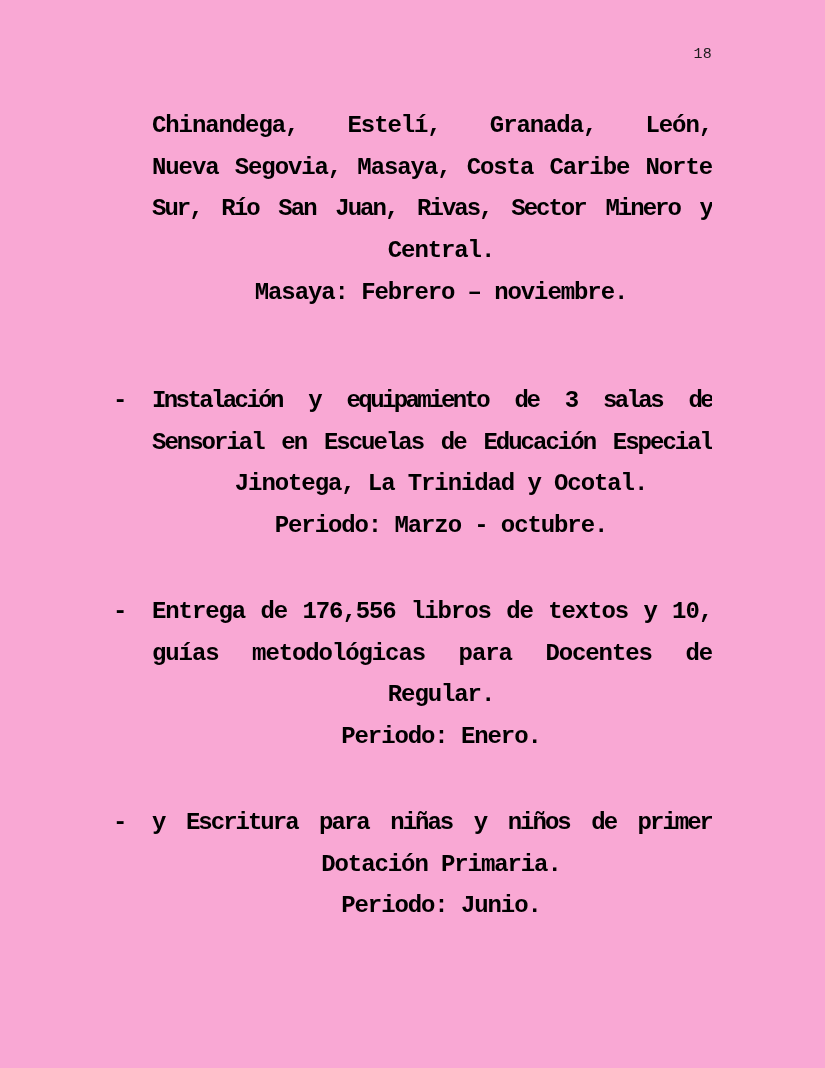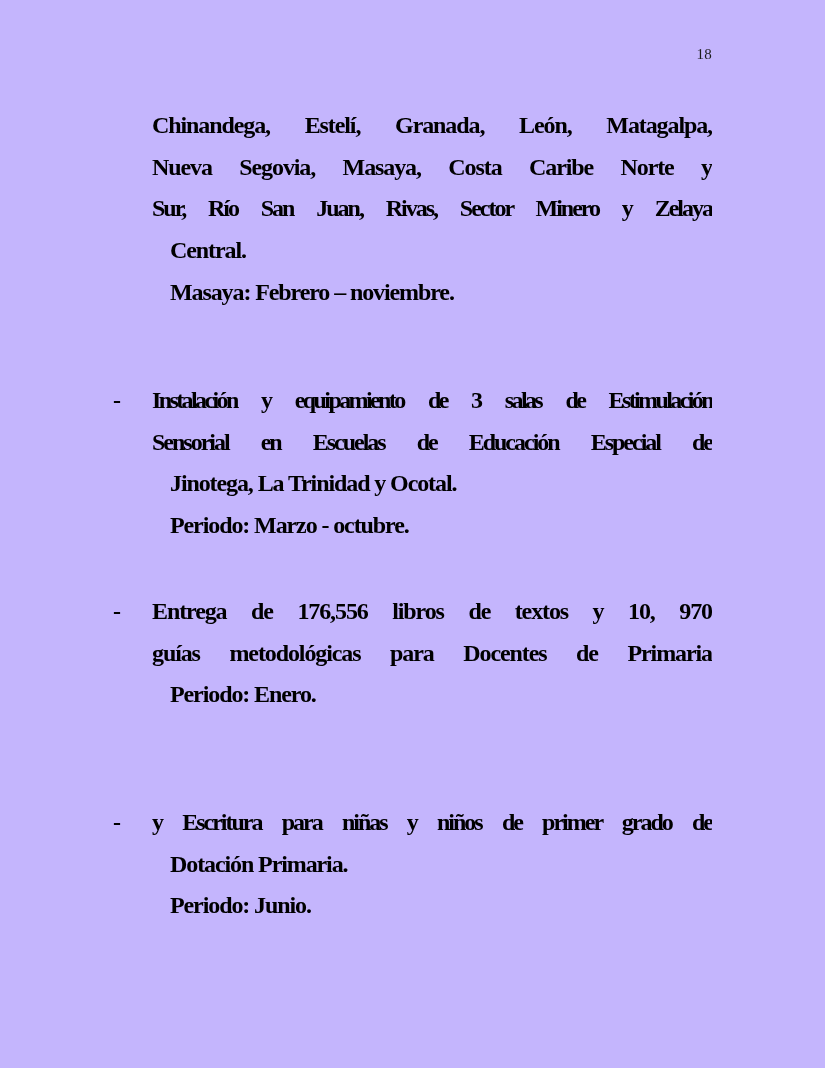--- a/index.html
+++ b/index.html
@@ -1,22 +1,22 @@
 <!DOCTYPE html>
 <html><head>
 <meta charset="utf-8">
 <style>
   html,body{margin:0;padding:0;background:#e9e9e9;}
   .page{
     position:relative;
     width:825px;
     height:1068px;
-    background:#c4b5fd;
+    background:#f9a8d4;
     overflow:hidden;
-    font-family:Liberation Serif, serif;
+    font-family:Liberation Mono, monospace;
     color:#000000;
   }
   .page-number{
     position:absolute;
     top:46px;
     right:113px;
     font-size:15px;
     font-weight:400;
     color:#1c1c1c;
     letter-spacing:0.2px;
@@ -37,21 +37,21 @@
     height:41.7px;
     white-space:normal;
   }
   .just{
     text-align:justify;
     text-align-last:justify;
     overflow:hidden;
     max-height:41.7px;
   }
   .left{
-    text-align:left;
+    text-align:center;
     white-space:nowrap;
     margin-left:18px;
   }
   .ls1{letter-spacing:-1.1px;}
   .ls2{letter-spacing:-2px;}
   .ls3{letter-spacing:-2.6px;}
   .dash{
     position:absolute;
     left:-39px;
     top:0;
@@ -77,20 +77,21 @@
         <span class="dash">-</span>
         <div class="line just ls3">Instalación y equipamiento de 3 salas de Estimulación</div>
         <div class="line just ls2">Sensorial en Escuelas de Educación Especial de</div>
         <div class="line left ls1">Jinotega, La Trinidad y Ocotal.</div>
         <div class="line left ls1">Periodo: Marzo - octubre.</div>
       </div>
       <div class="section s2">
         <span class="dash">-</span>
         <div class="line just ls1">Entrega de 176,556 libros de textos y 10, 970</div>
         <div class="line just ls1">guías metodológicas para Docentes de Primaria</div>
+        <div class="line left ls1">Regular.</div>
         <div class="line left ls1">Periodo: Enero.</div>
       </div>
       <div class="section s3">
         <span class="dash">-</span>
         <div class="line just ls2">y Escritura para niñas y niños de primer grado de</div>
         <div class="line left ls1">Dotación Primaria.</div>
         <div class="line left ls1">Periodo: Junio.</div>
       </div>
     </div>
 </div>

